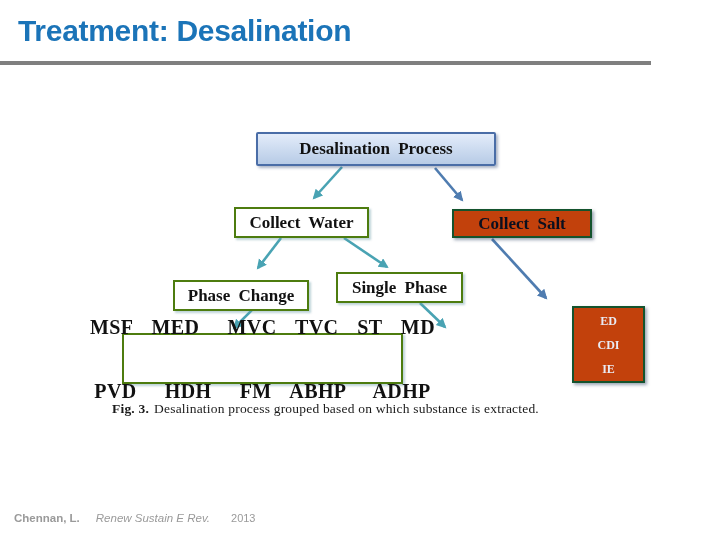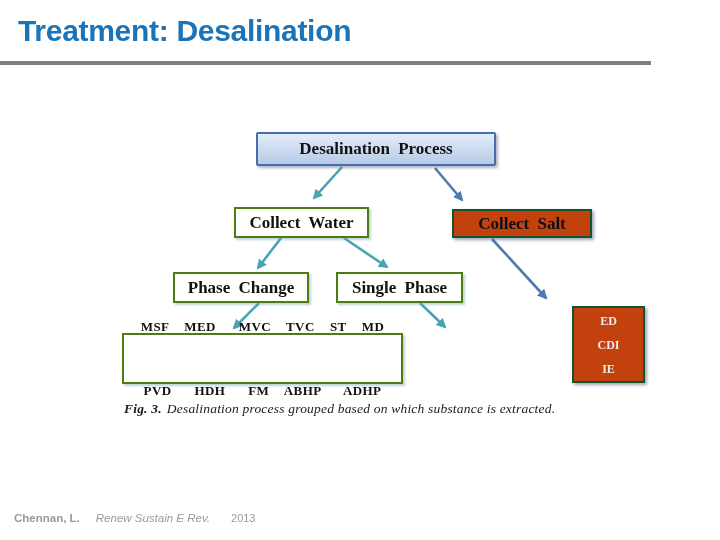--- a/index.html
+++ b/index.html
@@ -58,30 +58,29 @@
   }
   .node-blue {
     background: #c2410c;
     border: 2px solid #14532d;
     box-shadow: 2px 2px 3px rgba(60, 80, 110, 0.5);
     color: #0a0f1e;
     margin-left: 36px;
   }
   .node-blue-light-text { color: #e9eaf3; }
   .multiline { flex-direction: column; white-space: pre; line-height: 24px; }
-  .methods-big { font-size: 13px; letter-spacing: 0.4px; gap: 40px; }
+  .methods-big { font-size: 20px; letter-spacing: 0.4px; gap: 40px; }
   .fig-caption {
     position: absolute;
-    left: 124px; top: 301px;
+    left: 112px; top: 301px;
     width: 500px;
     font-size: 13.5px;
     color: #1a1a1a;
     letter-spacing: 0.2px;
     white-space: nowrap;
-    font-style: italic;
   }
   .fig-caption .cap-label { font-weight: bold; margin-right: 5px; }
   .citation {
     position: absolute;
     left: 14px; top: 512px;
     font-size: 11.5px;
     color: #9a9a9a;
     white-space: nowrap;
   }
   .citation .cit-authors { font-weight: bold; text-align: center; }
@@ -113,21 +112,21 @@
     <line x1="259" y1="203" x2="234" y2="228" stroke="#49a3b3" stroke-width="2.6" marker-end="url(#arrow-teal)"></line>
     <line x1="420" y1="203" x2="445" y2="227" stroke="#49a3b3" stroke-width="2.6" marker-end="url(#arrow-teal)"></line>
   </svg>
 
   <div class="node node-root" style="left:256px; top:32px; width:240px; height:34px;">Desalination Process</div>
 
   <div class="node node-teal" style="left:234px; top:107px; width:135px; height:31px;">Collect Water</div>
 
   <div class="node node-blue" style="left:416px; top:109px; width:140px; height:29px;">Collect Salt</div>
 
-  <div class="node node-teal" style="left:173px; top:172px; width:136px; height:31px;">Phase Change</div>
+  <div class="node node-teal" style="left:173px; top:180px; width:136px; height:31px;">Phase Change</div>
 
   <div class="node node-teal" style="left:336px; top:172px; width:127px; height:31px;">Single Phase</div>
 
   <div class="node node-teal multiline methods-big" style="left:122px; top:233px; width:281px; height:51px;">
     <span>MSF  MED   MVC  TVC  ST  MD</span>
     <span>PVD   HDH   FM  ABHP   ADHP</span>
   </div>
 
 
   <div class="node node-blue node-blue-light-text multiline" style="left:536px; top:206px; width:73px; height:77px; font-size:12px;">

